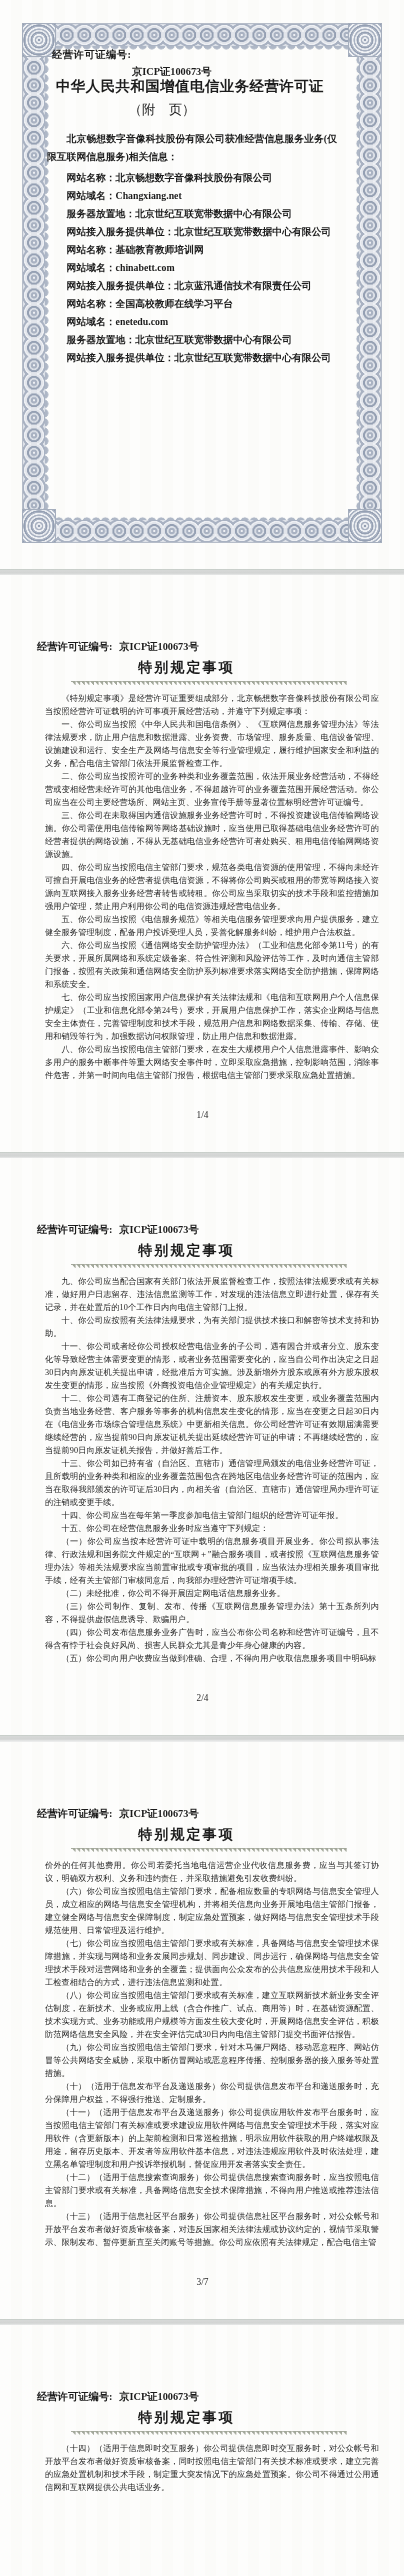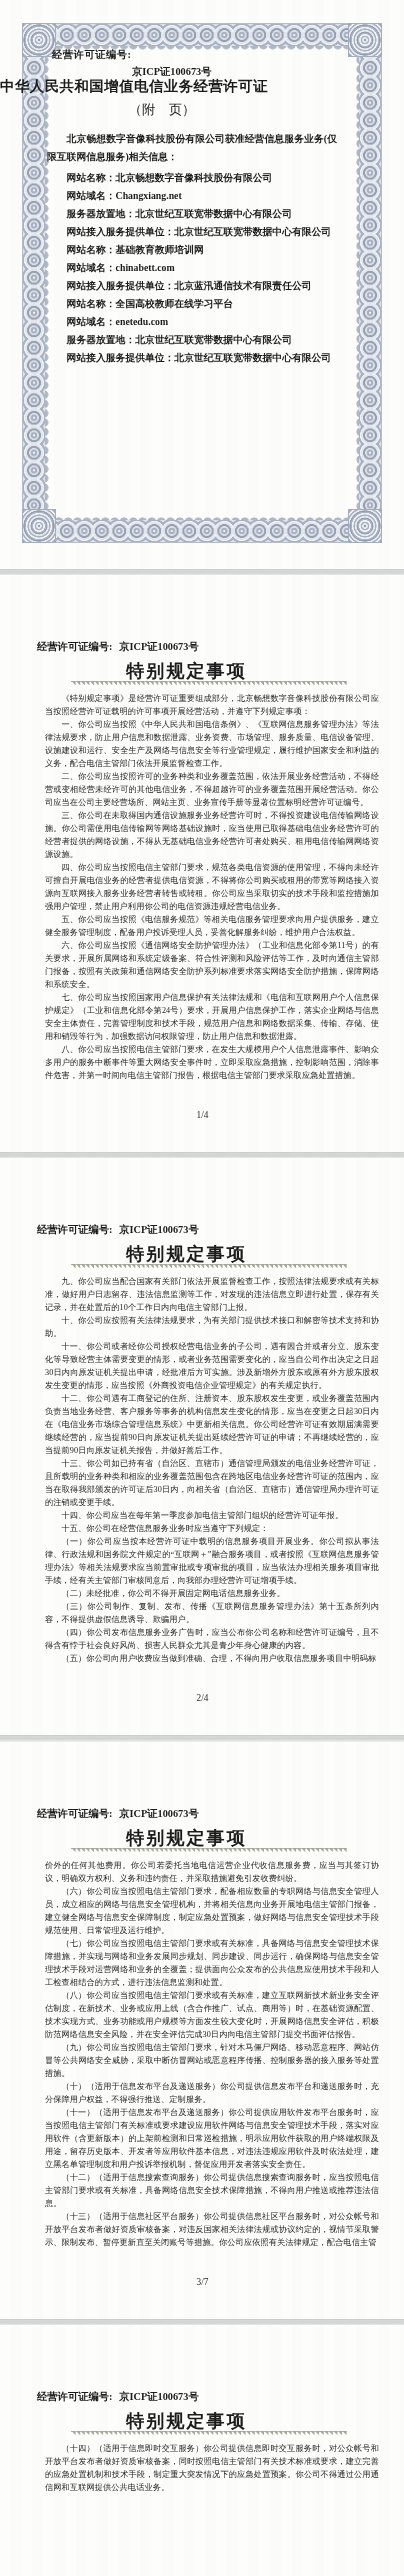--- a/index.html
+++ b/index.html
@@ -29,33 +29,33 @@
   .sc.l{top:21.6px;bottom:21.6px;left:21.6px;width:4.6px;
      background:radial-gradient(circle at -1px 4.6px,#aeb7c6 4.1px,transparent 4.6px) repeat-y;background-size:4.6px 9.3px;}
   .sc.r{top:21.6px;bottom:21.6px;right:21.6px;width:4.6px;
      background:radial-gradient(circle at 5.7px 4.6px,#aeb7c6 4.1px,transparent 4.6px) repeat-y;background-size:4.6px 9.3px;}
   .fc{position:absolute;width:32px;height:32px;
      background:repeating-radial-gradient(circle at 50% 50%, #95a0b3 0 1px, #e6e9ee 1.5px 2.6px, #a9b2c2 3.1px 4.1px, #f0f2f5 4.6px 5.7px, #aab3c3 6.2px 7.2px);
      outline:0.5px solid #a5aebd;}
   .fc.tl{left:0;top:0;} .fc.tr{right:0;top:0;} .fc.bl{left:0;bottom:0;} .fc.br{right:0;bottom:0;}
   .cno{position:absolute;left:52px;top:48px;font-size:10.3px;font-weight:bold;letter-spacing:0.5px;}
   .cnov{position:absolute;left:132px;top:65px;font-size:10.3px;font-weight:bold;}
-  .ctitle{position:absolute;left:0;top:77px;width:324px;margin:0;text-align:left;
+  .ctitle{position:absolute;left:0;top:77px;width:324px;margin:0;text-align:right;
           font-size:14.4px;font-weight:bold;letter-spacing:0.5px;}
   .csub{position:absolute;left:0;top:101px;width:324px;text-align:center;font-size:13.4px;font-weight:normal;}
   .cintro{position:absolute;left:47px;top:130px;width:290px;margin:0;font-size:9.8px;line-height:18px;
           font-weight:bold;text-align:justify;text-indent:2em;}
   .cfields{position:absolute;left:47px;top:169px;width:290px;}
   .cfields .field{font-size:9.8px;line-height:18px;font-weight:bold;text-align:justify;text-indent:2em;}
   
   .p2{height:577px;} .p3{height:577px;} .p4{height:577px;} .p5{height:549px;}
   .hdr{position:absolute;left:37px;top:65px;font-size:10.3px;font-weight:bold;white-space:nowrap;}
   .hdr .hv{margin-left:4.1px;}
   .ttl{position:absolute;left:0;top:84px;width:373px;margin:0;text-align:center;
-       font-size:18px;font-weight:bold;letter-spacing:2.1px;}
+       font-size:14px;font-weight:bold;letter-spacing:2.1px;}
   .zig{position:absolute;left:71px;top:106px;width:276px;height:4.6px;opacity:.8;
        background:
          linear-gradient(135deg,#8d9383 1.1px,transparent 1.3px) 0 0/4.6px 4.6px,
          linear-gradient(45deg,transparent 3.3px,#8d9383 3.4px) 0 0/4.6px 4.6px;}
   .bod{position:absolute;left:45px;top:117px;width:334px;font-size:8.2px;line-height:13px;
        text-align:justify;letter-spacing:0.1px;}
   .bod p{margin:0;text-indent:2em;}
   .bod p.cont{text-indent:0;}
   .pno{position:absolute;left:0;top:535px;width:405px;text-align:center;font-size:9.3px;color:#2a2a2a;}
 </style>

